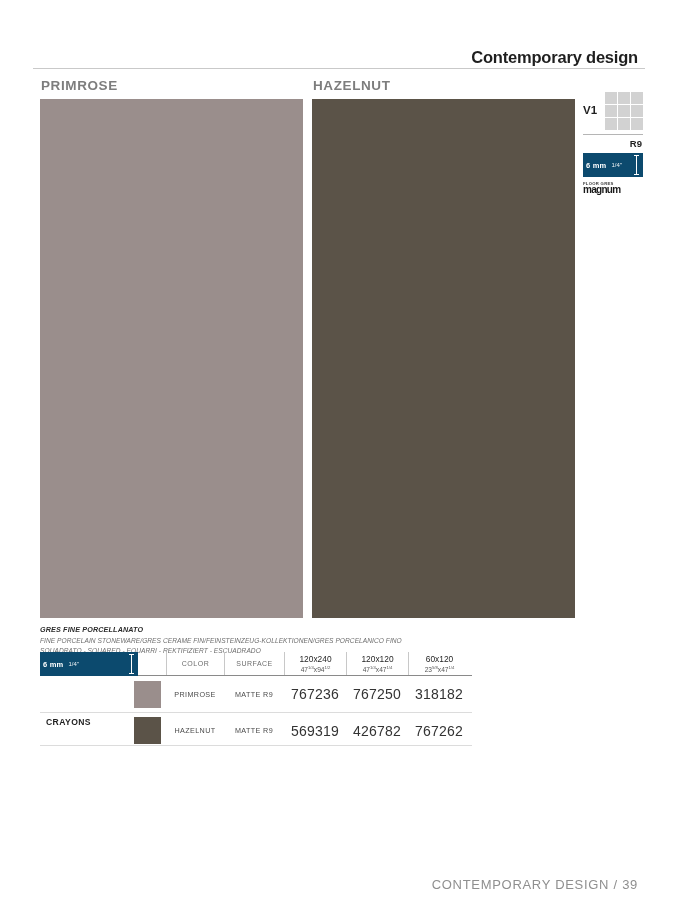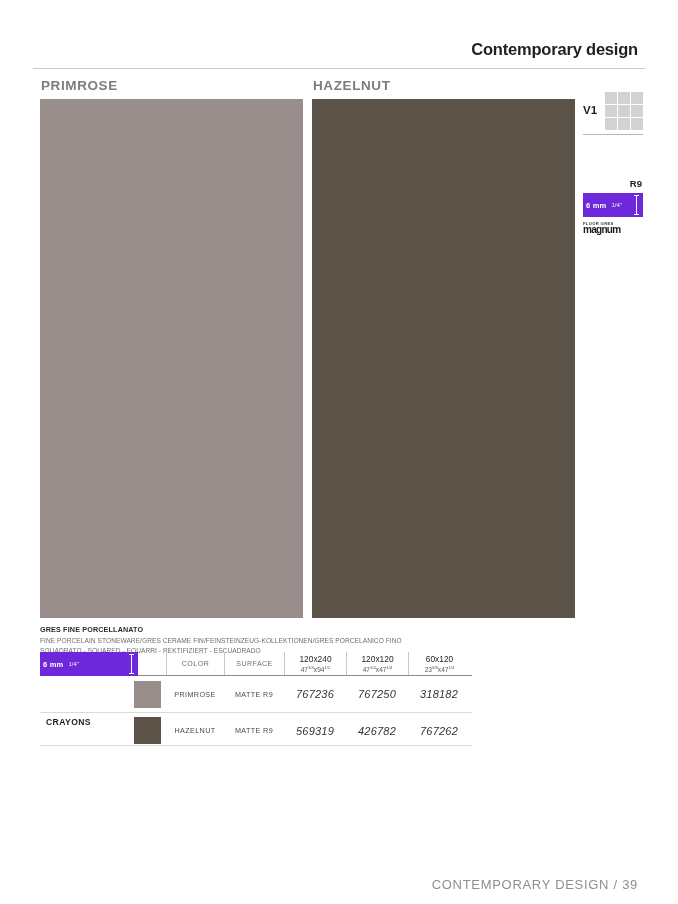--- a/index.html
+++ b/index.html
@@ -7,21 +7,21 @@
     width: 678px; height: 904px;
     background: #ffffff;
     font-family: "Liberation Sans", sans-serif;
     color: #2b2b2b;
     overflow: hidden;
   }
   .page { position: relative; width: 678px; height: 904px; }
 
   
   .header-title {
-    position: absolute; right: 40px; top: 40px;
+    position: absolute; right: 40px; top: 48px;
     font-size: 16.5px; font-weight: bold; letter-spacing: -0.2px;
     color: #1f1f1f; white-space: nowrap;
   }
   .header-rule {
     position: absolute; left: 33px; top: 68px; width: 612px; height: 1px;
     background: #c9c9c9;
   }
 
   
   .swatch-name {
@@ -47,24 +47,24 @@
   .v-grid {
     position: absolute; right: 0; top: 0;
     width: 38px; height: 38px;
     display: grid; grid-template-columns: repeat(3, 1fr);
     grid-template-rows: repeat(3, 1fr); gap: 1.5px;
   }
   .v-grid i { display: block; background: #d2d2d2; }
   .badge-rule { height: 1px; background: #b5b5b5; margin-top: 2px; }
   .r9-row {
     text-align: right; font-size: 9.5px; font-weight: bold;
-    color: #1f1f1f; padding: 3px 1px 4px 0; margin-top: 40px;
+    color: #1f1f1f; padding: 3px 1px 4px 0;
   }
   .mm-bar {
-    background: #6d28d9; color: #ffffff; height: 13px;
+    background: #0c4a6e; color: #ffffff; height: 13px;
     display: flex; align-items: center; padding: 12px 3px; position: relative;
   }
   .mm-bar .mm { font-size: 7.5px; font-weight: bold; letter-spacing: 0.2px; }
   .mm-bar .inch { font-size: 6px; margin-left: 5px; opacity: 0.92; }
   .mm-arrow {
     position: absolute; right: 4px; top: 2px; bottom: 2px; width: 5px;
   }
   .mm-arrow:before, .mm-arrow:after {
     content: ""; position: absolute; left: 1.5px; width: 2px; background: #fff;
   }
@@ -76,21 +76,21 @@
   .brand-small {
     font-size: 4.2px; font-weight: bold; letter-spacing: 0.3px;
     color: #3a3a3a; margin-top: 4px; white-space: nowrap;
   }
   .brand-logo {
     font-size: 10px; font-weight: bold; letter-spacing: -0.7px;
     color: #1a1a1a; line-height: 1; margin-top: -1px;
   }
 
   
-  .spec { position: absolute; left: 40px; top: 625px; width: 400px; }
+  .spec { position: absolute; left: 40px; top: 625px; width: 400px; font-style: italic; }
   .spec-title {
     font-size: 7.2px; font-weight: bold; letter-spacing: 0.15px;
     color: #2b2b2b; margin-bottom: 2px;
   }
   .spec-line {
     font-size: 6.6px; color: #6d6d6d; line-height: 1.45; letter-spacing: 0.05px;
   }
 
   
   .table-wrap { position: absolute; left: 40px; top: 652px; width: 432px; }
@@ -117,21 +117,21 @@
     position: absolute; left: 6px; top: 50%; transform: translateY(-50%);
     font-size: 8.6px; font-weight: bold; color: #1f1f1f; letter-spacing: 0.4px; margin-top: 28px;
   }
   .td-swatch { width: 38px; display: flex; justify-content: center; }
   .sw { width: 27px; height: 27px; display: block; }
   .td {
     flex: none; display: flex; align-items: center; justify-content: center;
     font-size: 7.2px; color: #4a4a4a; letter-spacing: 0.4px; height: 100%;
   }
   .td-color { width: 58px; } .td-surface { width: 60px; }
-  .td-code { width: 62px; font-size: 11px; color: #333; letter-spacing: 0.2px; font-style: italic; }
+  .td-code { width: 62px; font-size: 14px; color: #333; letter-spacing: 0.2px; }
   .table-bottom-line {
     position: absolute; left: 40px; top: 745px; width: 432px; height: 1px;
     background: #dcdcdc;
   }
 
   
   .footer {
     position: absolute; right: 40px; bottom: 12px;
     font-size: 13px; color: #8f8f8f; letter-spacing: 0.7px;
   }

